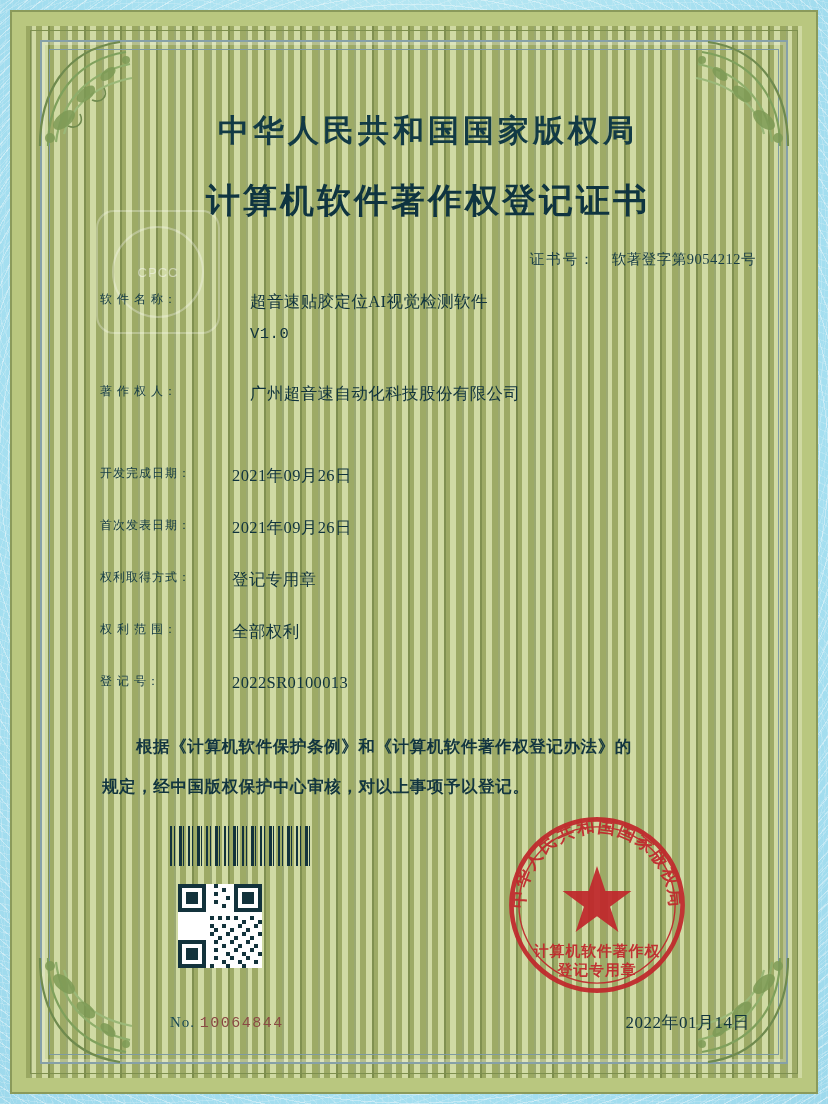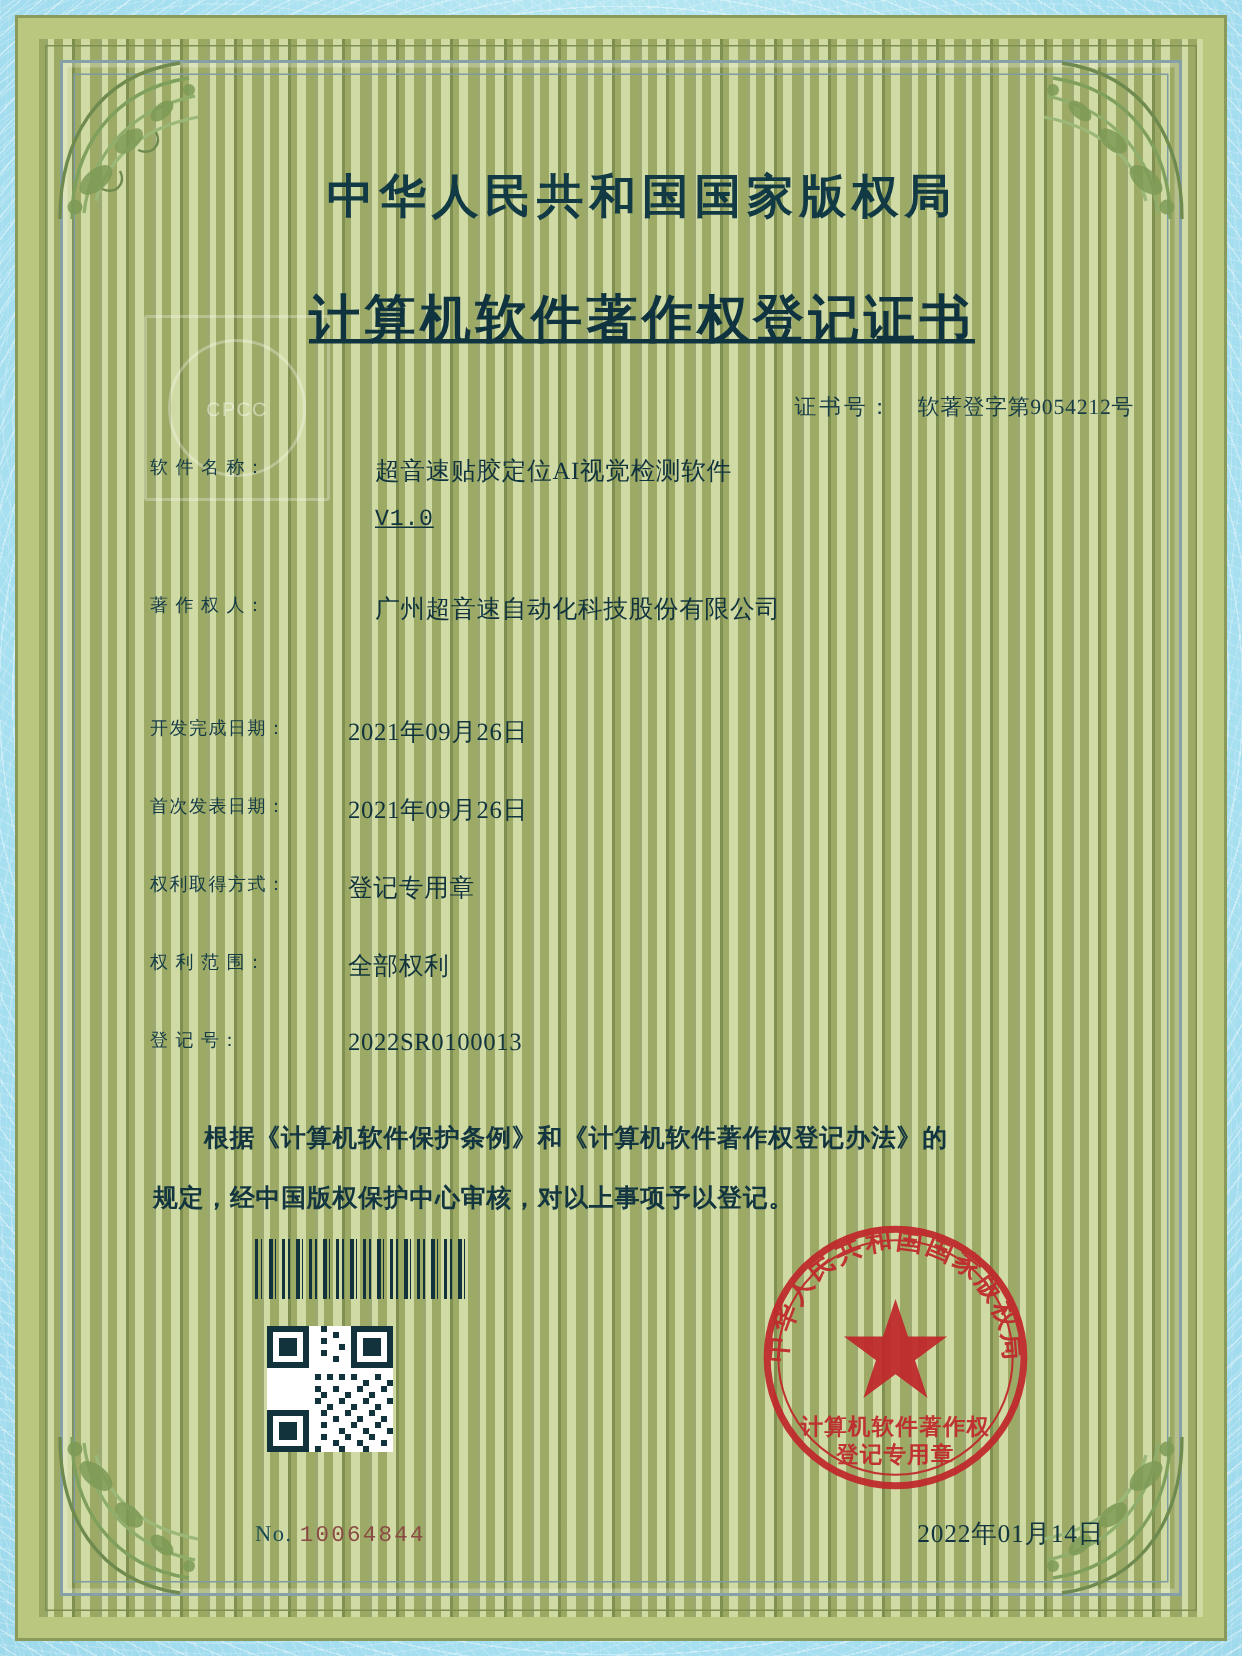--- a/index.html
+++ b/index.html
@@ -100,23 +100,22 @@
     letter-spacing: 4px;
     color: #123a45;
     font-weight: 700;
     font-family: "Liberation Serif", serif;
   }
   .doc-title {
     font-size: 34px;
     letter-spacing: 3px;
     color: #0f3440;
     font-weight: 700;
-    margin-top: 38px;
+    margin-top: 26px;
     font-family: "Liberation Serif", serif;
-    text-decoration: underline;
   }
   .cert-no {
     margin-top: 26px;
     text-align: right;
     font-size: 14.5px;
     color: #173c46;
     padding-right: 12px;
     letter-spacing: .5px;
   }
   .cert-no .lbl { letter-spacing: 2px; }
@@ -138,21 +137,20 @@
   .row .value {
     color: #10333d;
     font-size: 16.5px;
     letter-spacing: .4px;
     font-family: "Liberation Serif", serif;
   }
   .row .value .mono {
     font-family: "Liberation Mono", monospace;
     font-size: 15.5px;
     letter-spacing: .5px;
-    text-decoration: underline;
   }
   .gap-lg { height: 30px; }
   .gap-md { height: 20px; }
 
   .row.wide .label { width: 132px; flex: 0 0 132px; }
 
   .legal {
     margin-top: 34px;
     padding: 0 14px 0 14px;
     color: #12353f;
@@ -196,40 +194,40 @@
     color: #1b4a54;
     letter-spacing: 1px;
   }
   .serial .num {
     font-family: "Liberation Mono", monospace;
     color: #8a4a44;
     letter-spacing: 1.5px;
   }
   .issue-date {
     position: absolute;
-    right: 32px; bottom: 2px;
+    right: 18px; bottom: 2px;
     font-size: 17px;
     color: #11343e;
     letter-spacing: .5px;
   }
   
   .seal {
     position: absolute;
     right: 78px;
     bottom: 38px;
     width: 186px;
     height: 186px;
   }
   .seal svg { width: 100%; height: 100%; }
   
   .watermark {
     position: absolute;
     left: 96px; top: 210px;
     width: 120px; height: 120px;
-    border-radius: 2px;
+    border-radius: 18px;
     border: 2px solid rgba(255,255,255,0.5);
     opacity: .55;
     pointer-events: none;
     text-decoration: underline;
   }
   .watermark .inner {
     position: absolute; inset: 14px;
     border-radius: 50%;
     border: 2px solid rgba(255,255,255,0.55);
     display: flex; align-items: center; justify-content: center;

